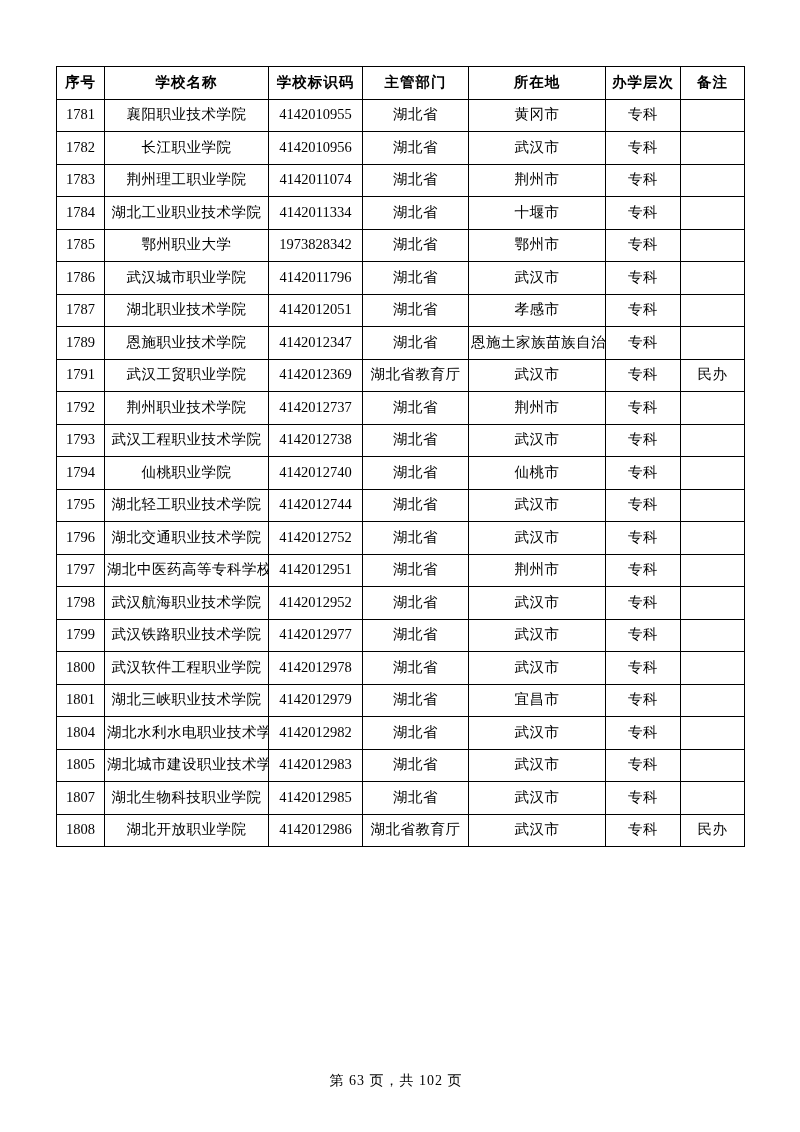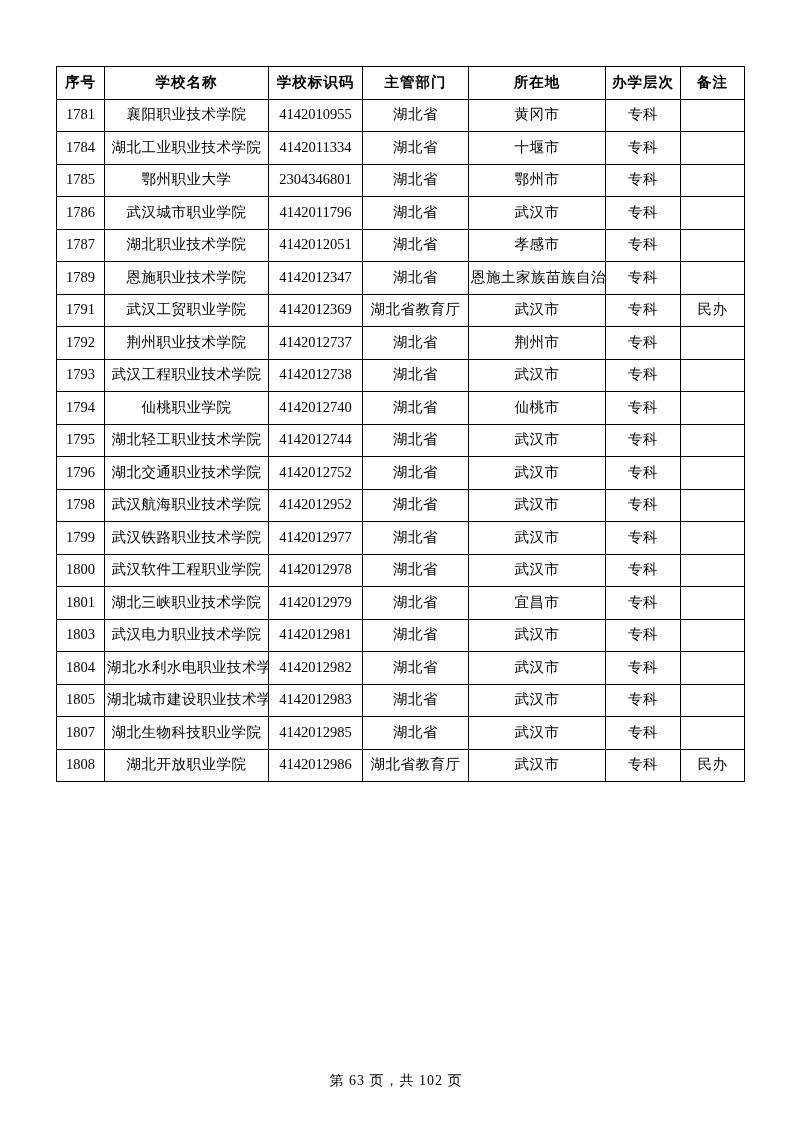--- a/index.html
+++ b/index.html
@@ -96,32 +96,50 @@
         <tr>
           <td class="seq">1781</td>
           <td class="name">襄阳职业技术学院</td>
           <td class="code">4142010955</td>
           <td class="dept">湖北省</td>
           <td class="loc">黄冈市</td>
           <td class="level">专科</td>
           <td class="remark"></td>
         </tr>
         <tr>
+          <td class="seq">1782</td>
+          <td class="name">长江职业学院</td>
+          <td class="code">4142010956</td>
+          <td class="dept">湖北省</td>
+          <td class="loc">武汉市</td>
+          <td class="level">专科</td>
+          <td class="remark"></td>
+        </tr>
+        <tr>
+          <td class="seq">1783</td>
+          <td class="name">荆州理工职业学院</td>
+          <td class="code">4142011074</td>
+          <td class="dept">湖北省</td>
+          <td class="loc">荆州市</td>
+          <td class="level">专科</td>
+          <td class="remark"></td>
+        </tr>
+        <tr>
           <td class="seq">1784</td>
           <td class="name">湖北工业职业技术学院</td>
           <td class="code">4142011334</td>
           <td class="dept">湖北省</td>
           <td class="loc">十堰市</td>
           <td class="level">专科</td>
           <td class="remark"></td>
         </tr>
         <tr>
           <td class="seq">1785</td>
           <td class="name">鄂州职业大学</td>
-          <td class="code">2304346801</td>
+          <td class="code">1973828342</td>
           <td class="dept">湖北省</td>
           <td class="loc">鄂州市</td>
           <td class="level">专科</td>
           <td class="remark"></td>
         </tr>
         <tr>
           <td class="seq">1786</td>
           <td class="name">武汉城市职业学院</td>
           <td class="code">4142011796</td>
           <td class="dept">湖北省</td>
@@ -195,20 +213,29 @@
         <tr>
           <td class="seq">1796</td>
           <td class="name">湖北交通职业技术学院</td>
           <td class="code">4142012752</td>
           <td class="dept">湖北省</td>
           <td class="loc">武汉市</td>
           <td class="level">专科</td>
           <td class="remark"></td>
         </tr>
         <tr>
+          <td class="seq">1797</td>
+          <td class="name">湖北中医药高等专科学校</td>
+          <td class="code">4142012951</td>
+          <td class="dept">湖北省</td>
+          <td class="loc">荆州市</td>
+          <td class="level">专科</td>
+          <td class="remark"></td>
+        </tr>
+        <tr>
           <td class="seq">1798</td>
           <td class="name">武汉航海职业技术学院</td>
           <td class="code">4142012952</td>
           <td class="dept">湖北省</td>
           <td class="loc">武汉市</td>
           <td class="level">专科</td>
           <td class="remark"></td>
         </tr>
         <tr>
           <td class="seq">1799</td>
@@ -227,29 +254,20 @@
           <td class="loc">武汉市</td>
           <td class="level">专科</td>
           <td class="remark"></td>
         </tr>
         <tr>
           <td class="seq">1801</td>
           <td class="name">湖北三峡职业技术学院</td>
           <td class="code">4142012979</td>
           <td class="dept">湖北省</td>
           <td class="loc">宜昌市</td>
-          <td class="level">专科</td>
-          <td class="remark"></td>
-        </tr>
-        <tr>
-          <td class="seq">1803</td>
-          <td class="name">武汉电力职业技术学院</td>
-          <td class="code">4142012981</td>
-          <td class="dept">湖北省</td>
-          <td class="loc">武汉市</td>
           <td class="level">专科</td>
           <td class="remark"></td>
         </tr>
         <tr>
           <td class="seq">1804</td>
           <td class="name">湖北水利水电职业技术学院</td>
           <td class="code">4142012982</td>
           <td class="dept">湖北省</td>
           <td class="loc">武汉市</td>
           <td class="level">专科</td>

